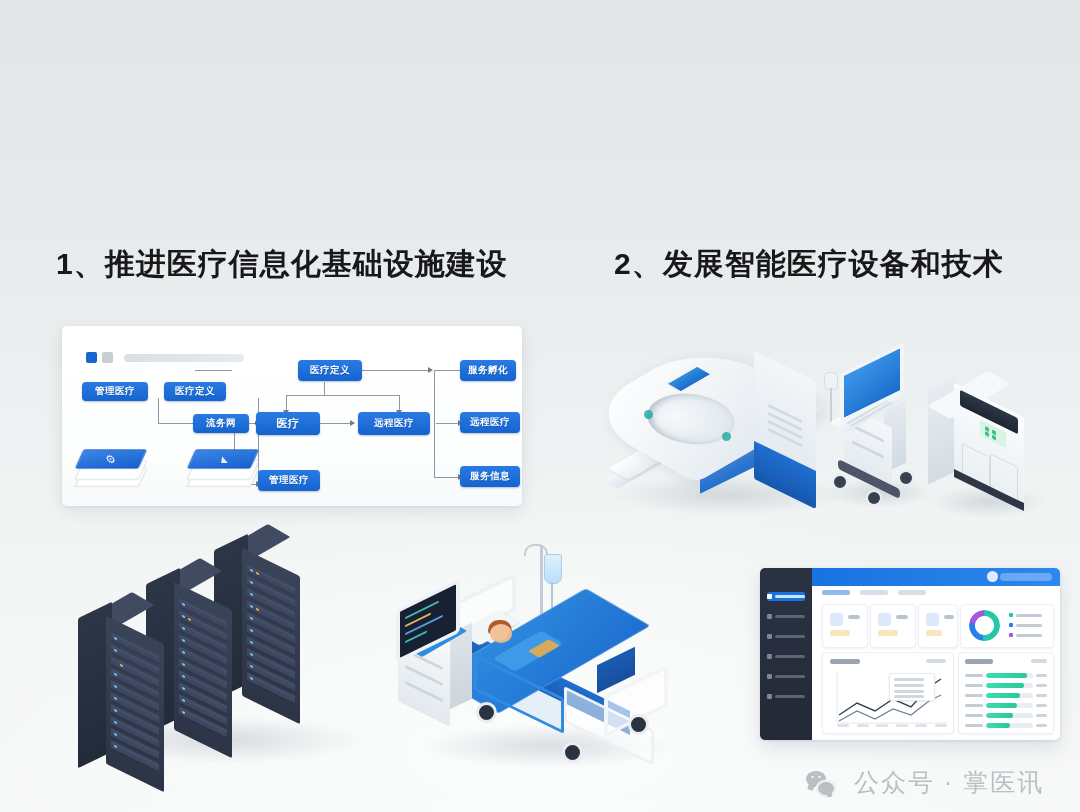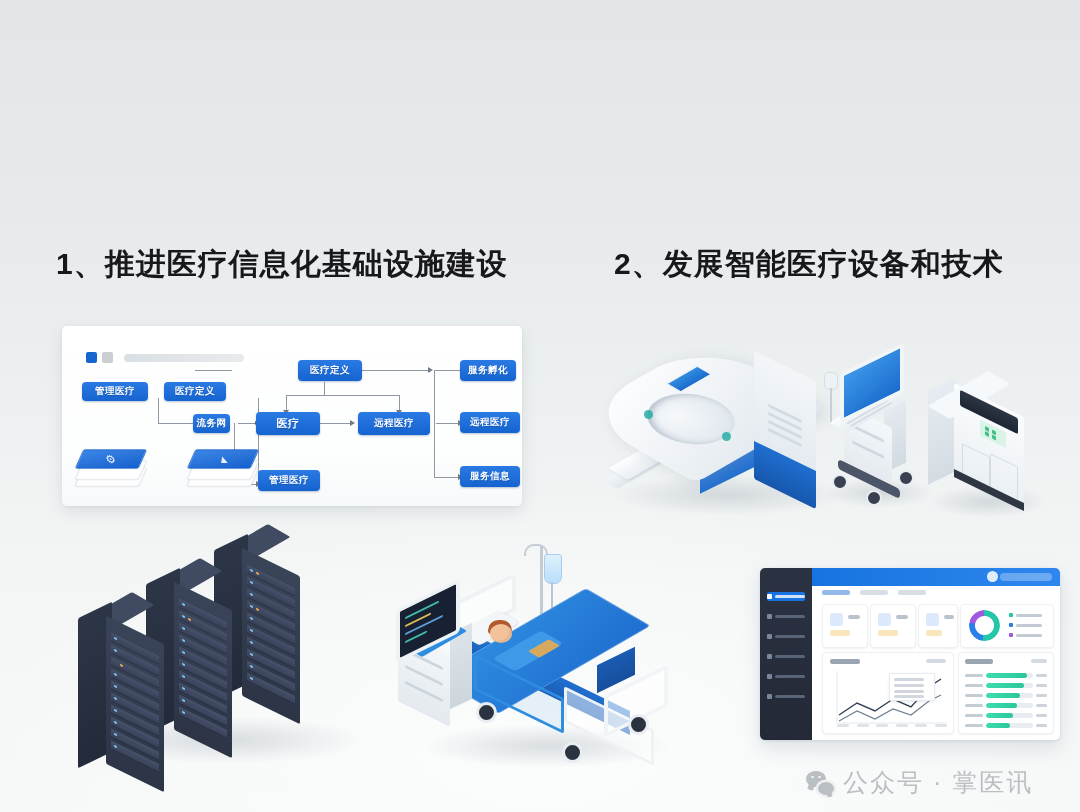--- a/index.html
+++ b/index.html
@@ -347,21 +347,21 @@
   .listbox .hd{position:absolute;left:6px;top:6px;width:28px;height:5px;border-radius:2px;background:#9aa5b2;}
   .listbox .hd2{position:absolute;right:6px;top:6px;width:16px;height:4px;border-radius:2px;background:#d3dae1;}
   .listbox .row{position:absolute;left:6px;right:6px;height:5px;display:flex;align-items:center;gap:3px;}
   .listbox .row .lb{width:18px;height:3px;border-radius:2px;background:#c5ccd4;}
   .listbox .row .pb{flex:1;height:5px;border-radius:3px;background:#e9edf1;overflow:hidden;}
   .listbox .row .pb span{display:block;height:100%;background:linear-gradient(90deg,#3ddcb0,#2bc79c);border-radius:3px;}
   .listbox .row .vl{width:11px;height:3px;border-radius:2px;background:#ccd3da;}
 
   
   .watermark{
-    position:absolute;left:806px;top:766px;display:flex;align-items:center;gap:9px;
+    position:absolute;left:806px;top:766px;display:flex;align-items:center;gap:20px;
     color:#b9bfc2;font-size:25px;letter-spacing:2px;font-weight:500;
   }
   .wx{position:relative;width:28px;height:24px;flex:0 0 auto;}
   .wx .b1{position:absolute;left:0;top:0;width:20px;height:16px;border-radius:50%;background:#b9bfc2;}
   .wx .b1:after{content:"";position:absolute;left:2px;bottom:-3px;width:6px;height:6px;background:#b9bfc2;transform:rotate(18deg);border-radius:1px;}
   .wx .b2{position:absolute;right:0;bottom:0;width:16px;height:13px;border-radius:50%;background:#b9bfc2;box-shadow:0 0 0 2.5px #eff1f1;}
   .wx .b2:after{content:"";position:absolute;right:2px;bottom:-2px;width:5px;height:5px;background:#b9bfc2;transform:rotate(-18deg);border-radius:1px;}
   .wx i{position:absolute;width:2.6px;height:2.6px;border-radius:50%;background:#eff1f1;}
 </style>
 </head>
@@ -411,21 +411,21 @@
       <div class="arrow" style="left:288px;top:94px;"></div>
       <div class="line h" style="left:374px;top:97px;width:24px;"></div>
       <div class="line v" style="left:372px;top:44px;height:108px;"></div>
       <div class="line h" style="left:372px;top:44px;width:26px;"></div>
       <div class="line h" style="left:372px;top:151px;width:26px;"></div>
       <div class="arrow" style="left:396px;top:94px;"></div>
       <div class="arrow" style="left:396px;top:148px;"></div>
 
       <div class="node sm" style="left:20px;top:56px;width:66px;height:19px;">管理医疗</div>
       <div class="node sm" style="left:102px;top:56px;width:62px;height:19px;">医疗定义</div>
-      <div class="node sm" style="left:131px;top:88px;width:37px;height:19px;">流务网</div>
+      <div class="node sm" style="left:131px;top:88px;width:56px;height:19px;">流务网</div>
       <div class="node sm" style="left:236px;top:34px;width:64px;height:21px;">医疗定义</div>
       <div class="node sm" style="left:398px;top:34px;width:56px;height:21px;">服务孵化</div>
       <div class="node" style="left:194px;top:86px;width:64px;height:23px;">医疗</div>
       <div class="node sm" style="left:296px;top:86px;width:72px;height:23px;">远程医疗</div>
       <div class="node sm" style="left:398px;top:86px;width:60px;height:21px;">远程医疗</div>
       <div class="node sm" style="left:196px;top:144px;width:62px;height:21px;">管理医疗</div>
       <div class="node sm" style="left:398px;top:140px;width:60px;height:21px;">服务信息</div>
 
       <div class="stack" style="left:12px;top:106px;">
         <div class="lay a"></div>

